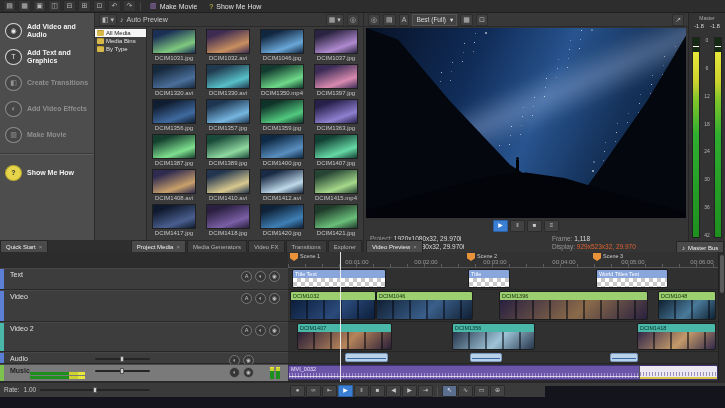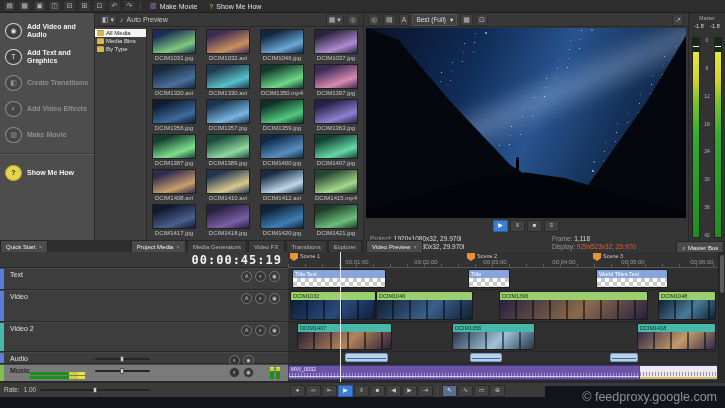--- a/index.html
+++ b/index.html
@@ -514,23 +514,20 @@
     </div>
   </div>
   <div id="masterbus-tab" class="abs tabsrow" style="background:transparent;">
     <span class="tab active">
       <span>♪</span>
       <span>Master Bus</span>
     </span>
   </div>
 
   <div id="tl" class="abs">
-    <div id="tc-display">
-      <span id="timecode">00:00:45:19</span>
-    </div>
     <div id="ruler">
       <div id="ruler-ticks"></div>
     <span class="ruler-label" style="left: 69px;">00:01:00</span>
         <span class="ruler-label" style="left: 138px;">00:02:00</span>
         <span class="ruler-label" style="left: 207px;">00:03:00</span>
         <span class="ruler-label" style="left: 276px;">00:04:00</span>
         <span class="ruler-label" style="left: 345px;">00:05:00</span>
         <span class="ruler-label" style="left: 414px;">00:06:00</span>
         <span class="marker" style="left: 2px;"></span>
         <span class="marker-label" style="left: 12px;">Scene 1</span>
@@ -687,15 +684,14 @@
       </div>
     <div id="hscroll">
         <div id="hthumb"></div>
       </div>
     <div class="zoombtn" style="left:695px;">−</div>
     <div class="zoombtn" style="left:707px;">+</div>
   </div>
 
   <div id="wm-corner" class="abs"></div>
   <div id="wm-strip" class="abs"></div>
-  <div id="watermark">© feedproxy.google.com</div>
 
 </div>
 
 </body></html>

